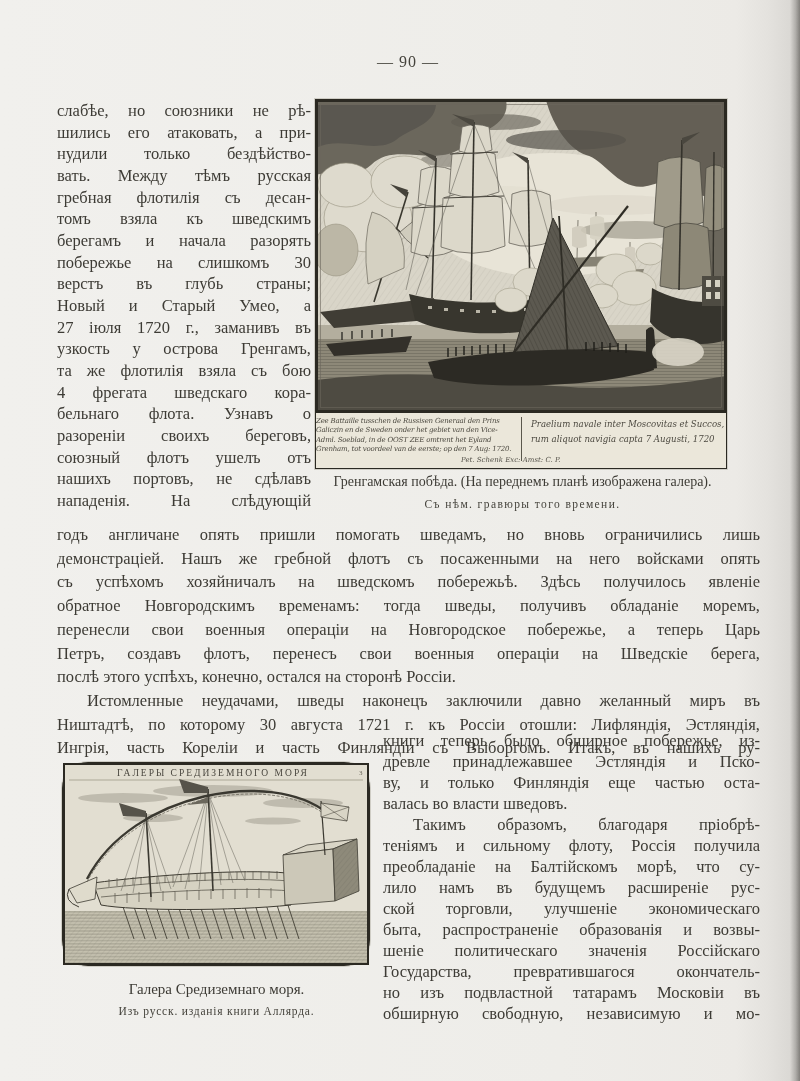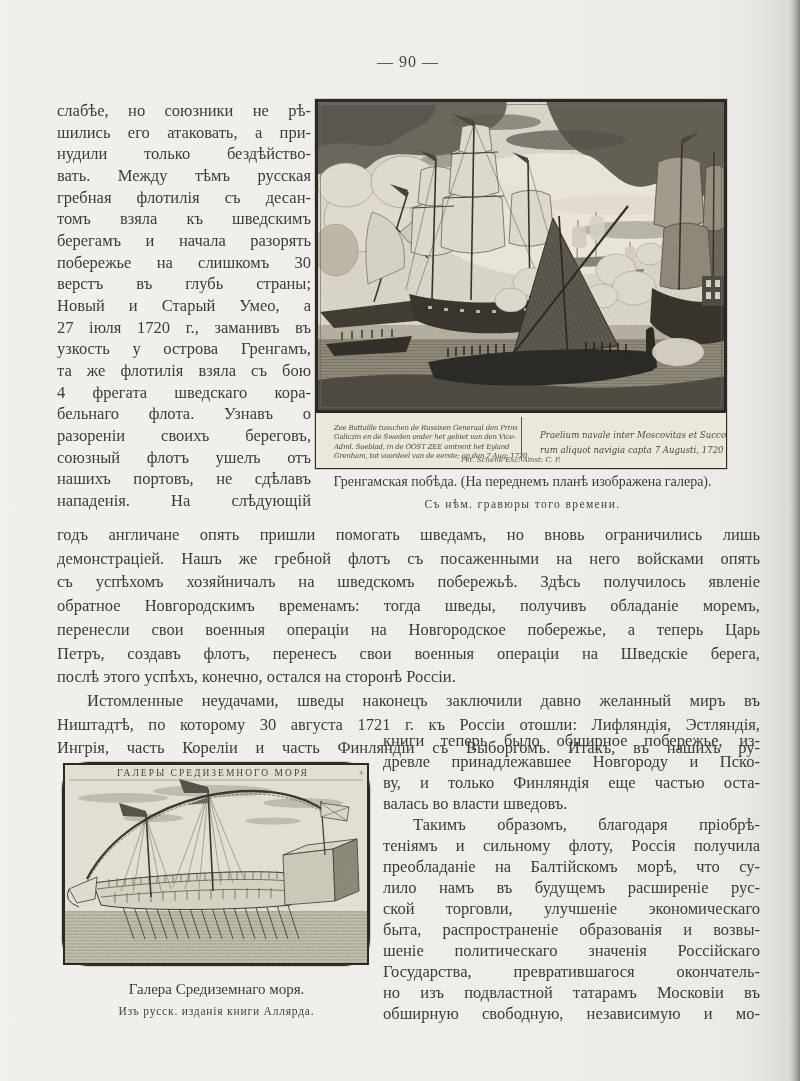--- a/index.html
+++ b/index.html
@@ -24,21 +24,21 @@
   .tline.end { text-align-last:left; }
   .tline.ind { text-indent:30px; }
 
   .plate { position:absolute; margin:0; padding:0; border:1.5px solid #2b2922; background:#e7e3d6;
     box-shadow:0 0 0 1px #cfcdc5; }
   .plate-top { left:315px; top:99px; width:410px; }
   .plate-galley { left:62px; top:762px; width:306px; height:202px;border-radius:26px; }
   .plate svg { display:block; }
 
   .insc-band { position:relative; height:56px; background:#ebe7da; border-top:1.5px solid #2b2922;
-    box-sizing:border-box; display:flex; padding:4px 0 0 18px; overflow:hidden;align-items:center; }
+    box-sizing:border-box; display:flex; padding:4px 0 0 0; overflow:hidden; }
   .insc { width:50%; overflow:hidden; }
   .insc-right { padding-left:10px; box-sizing:border-box; }
   .insc-line { font-family:"DejaVu Serif", serif; font-style:italic; font-size:7px; line-height:9.4px;
     color:#4c4940; white-space:nowrap; letter-spacing:-0.2px; }
   .insc-line.latin { font-size:8.6px; line-height:15px; letter-spacing:0; }
   .insc-div { position:absolute; left:50%; top:4px; height:44px; border-left:1px solid #5a574c; }
   .insc-credit { position:absolute; left:145px; top:43px; font-family:"DejaVu Serif", serif;
     font-style:italic; font-size:7px; color:#55524a; }
 
   .caption { position:absolute; text-align:center; color:#3d3b35; white-space:nowrap; }
@@ -406,21 +406,21 @@
 
       <rect x="1" y="1" width="304" height="200" fill="none" stroke="#2b2922" stroke-width="2"></rect>
     </svg>
   </figure>
 
   <div class="caption cap-galley">Галера Средиземнаго моря.</div>
   <div class="caption subcap-galley">Изъ русск. изданія книги Аллярда.</div>
 
   <div class="textcol rightcol">
       <div class="tline">книги теперь было обширное побережье, из-</div>
-      <div class="tline">древле принадлежавшее Новгороду и Пско-</div>
+      <div class="tline">древле принадлежавшее Эстляндія и Пско-</div>
       <div class="tline">ву, и только Финляндія еще частью оста-</div>
       <div class="tline end">валась во власти шведовъ.</div>
       <div class="tline ind">Такимъ образомъ, благодаря пріобрѣ-</div>
       <div class="tline">теніямъ и сильному флоту, Россія получила</div>
       <div class="tline">преобладаніе на Балтійскомъ морѣ, что су-</div>
       <div class="tline">лило намъ въ будущемъ расширеніе рус-</div>
       <div class="tline">ской торговли, улучшеніе экономическаго</div>
       <div class="tline">быта, распространеніе образованія и возвы-</div>
       <div class="tline">шеніе политическаго значенія Россійскаго</div>
       <div class="tline">Государства, превратившагося окончатель-</div>

